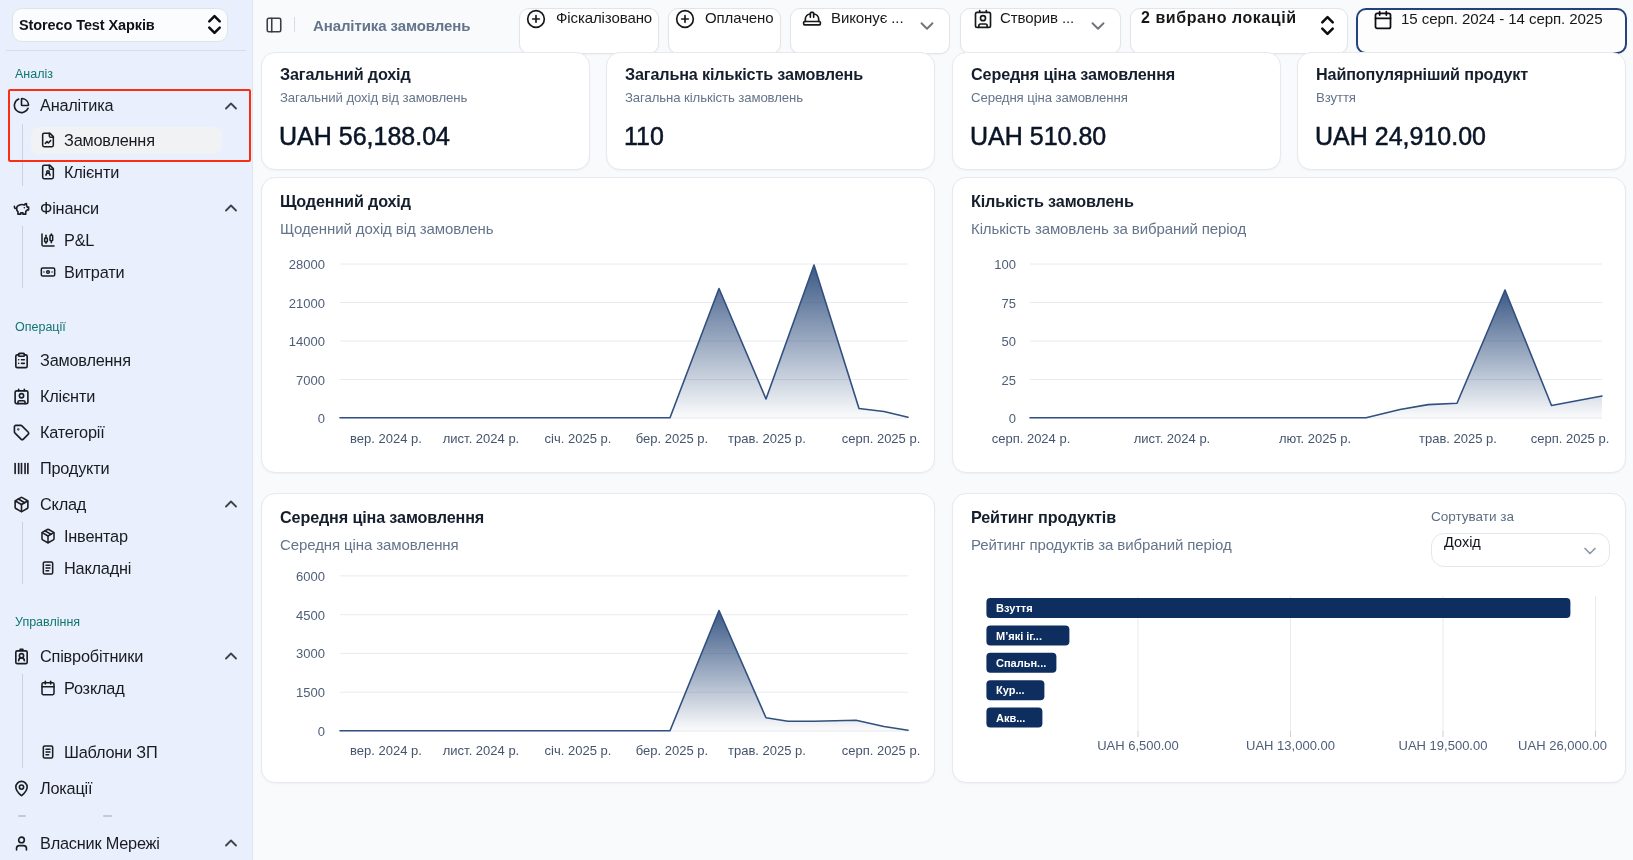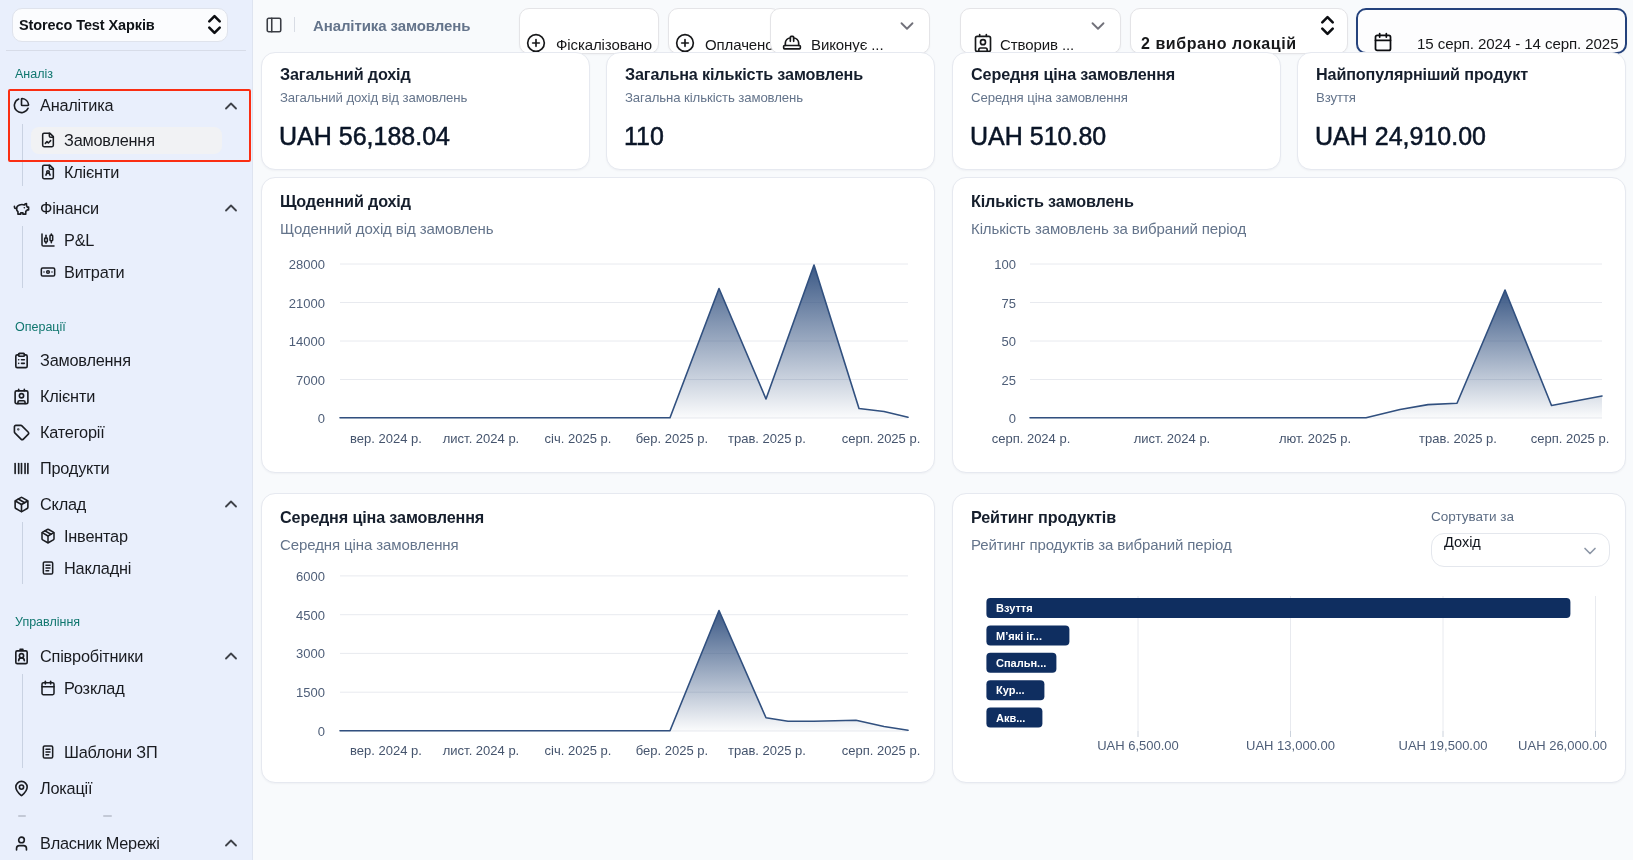--- a/index.html
+++ b/index.html
@@ -15,21 +15,21 @@
 .slabel{position:absolute;left:15px;font-size:12.5px;font-weight:500;color:#0f766e;height:14px;line-height:14px}
 .nav{position:absolute;display:flex;align-items:center;color:#1b1d22}
 .nav .txt{font-size:16.3px;color:#191b20;letter-spacing:-.2px}
 .nav svg{flex:0 0 auto}
 .gicon{margin-left:12.5px;margin-right:10.5px}
 .sicon{margin-left:40px;margin-right:8px}
 .guide{position:absolute;left:22px;width:1px;background:#c9d2e2}
 .pill{position:absolute;left:31px;width:191px;height:27px;background:#f1f2f4;border-radius:8px}
 .redbox{position:absolute;left:8px;top:89px;width:243px;height:73px;border:2.4px solid #fa2e12;border-radius:2px;z-index:5}
 
-.hbtn{position:absolute;top:8px;height:46px;background:#fff;border:1px solid #e4e4e7;border-radius:10px;display:flex;align-items:flex-end;box-shadow:0 1px 2px rgba(16,24,40,.04)}
+.hbtn{position:absolute;top:8px;height:46px;background:#fff;border:1px solid #e4e4e7;border-radius:10px;display:flex;align-items:flex-start;box-shadow:0 1px 2px rgba(16,24,40,.04)}
 .hbtn .t{font-size:15px;color:#17181a;font-weight:500;letter-spacing:-.1px}
 
 .card{position:absolute;background:#fff;border:1px solid #e6e9f0;border-radius:14px;box-shadow:0 1px 2px rgba(16,24,40,.04)}
 .ctitle{position:absolute;font-size:16.2px;font-weight:700;color:#151e2c;letter-spacing:-.15px}
 .csub{position:absolute;font-size:13.2px;color:#64748b;letter-spacing:-.1px}
 .chsub{position:absolute;font-size:15px;color:#64748b;letter-spacing:-.1px}
 .cnum{position:absolute;font-size:25px;font-weight:400;color:#0a1527;letter-spacing:0;-webkit-text-stroke:.5px #0a1527}
 svg text{font-family:"Liberation Sans",sans-serif}
 </style>
 </head>
@@ -246,21 +246,21 @@
       <span class="t" style="margin-left:10px">Фіскалізовано</span>
     </div>
 <div class="hbtn" style="left:668px;width:113px">
       <svg class="" style="margin-left:6px" width="20" height="20" viewBox="0 0 24 24" fill="none" stroke="#17181a" stroke-width="2" stroke-linecap="round" stroke-linejoin="round">
         <circle cx="12" cy="12" r="10"></circle>
         <path d="M8 12h8"></path>
         <path d="M12 8v8"></path>
       </svg>
       <span class="t" style="margin-left:10px">Оплачено</span>
     </div>
-<div class="hbtn" style="left:770px;width:160px">
+<div class="hbtn" style="left:790px;width:160px">
       <svg class="" style="margin-left:11px" width="20" height="20" viewBox="0 0 24 24" fill="none" stroke="#17181a" stroke-width="2" stroke-linecap="round" stroke-linejoin="round">
         <path d="M10 10V5a1 1 0 0 1 1-1h2a1 1 0 0 1 1 1v5"></path>
         <path d="M14 6a6 6 0 0 1 6 6v3"></path>
         <path d="M4 15v-3a6 6 0 0 1 6-6"></path>
         <rect x="2" y="15" width="20" height="4" rx="1"></rect>
       </svg>
       <span class="t" style="margin-left:9px">Виконує ...</span>
       <svg class="" style="position:absolute;right:11px;top:6px" width="22" height="22" viewBox="0 0 24 24" fill="none" stroke="#71717a" stroke-width="2" stroke-linecap="round" stroke-linejoin="round">
         <path d="m6 9 6 6 6-6"></path>
       </svg>
@@ -285,21 +285,21 @@
         <path d="m7 9 5-5 5 5"></path>
       </svg>
     </div>
 <div class="hbtn" style="left:1356px;width:271px;border:2px solid #24427c;border-radius:10px;background:#fdfdfe">
       <svg class="" style="margin-left:15px" width="20" height="20" viewBox="0 0 24 24" fill="none" stroke="#0c0d10" stroke-width="2.1" stroke-linecap="round" stroke-linejoin="round">
         <path d="M8 2v4"></path>
         <path d="M16 2v4"></path>
         <rect width="18" height="18" x="3" y="4" rx="2"></rect>
         <path d="M3 10h18"></path>
       </svg>
-      <span class="t" style="margin-left:24px;font-size:15.1px">15 серп. 2024 - 14 серп. 2025</span>
+      <span class="t" style="margin-left:8px;font-size:15.1px">15 серп. 2024 - 14 серп. 2025</span>
     </div>
 
   <div class="card" style="left:261px;top:52px;width:329px;height:118px"></div>
   <div class="card" style="left:606px;top:52px;width:329px;height:118px"></div>
   <div class="card" style="left:952px;top:52px;width:329px;height:118px"></div>
   <div class="card" style="left:1297px;top:52px;width:329px;height:118px"></div>
   <div class="ctitle" style="left:280px;top:65px">Загальний дохід</div>
   <div class="csub" style="left:280px;top:90px">Загальний дохід від замовлень</div>
   <div class="cnum" style="left:279px;top:122px">UAH 56,188.04</div>
   <div class="ctitle" style="left:625px;top:65px">Загальна кількість замовлень</div>

